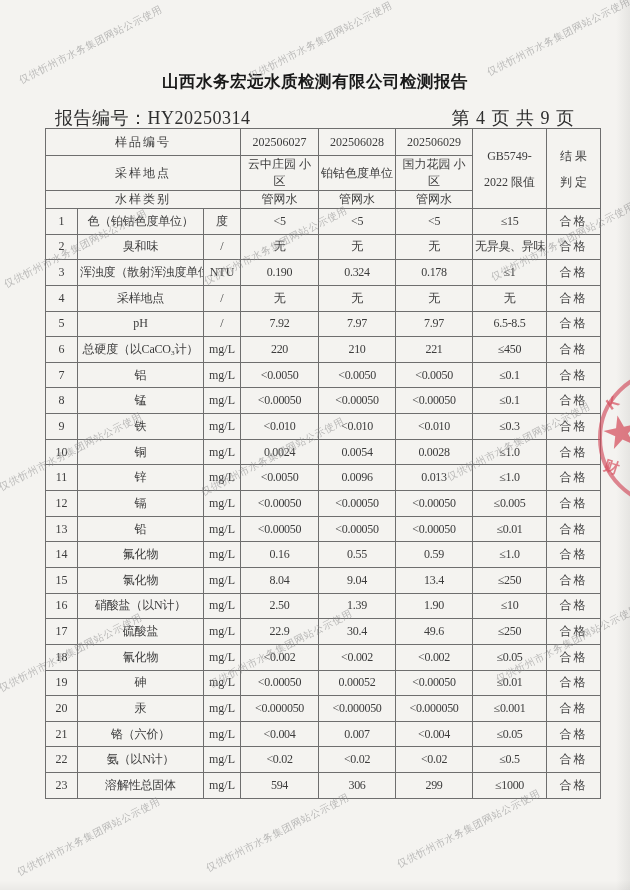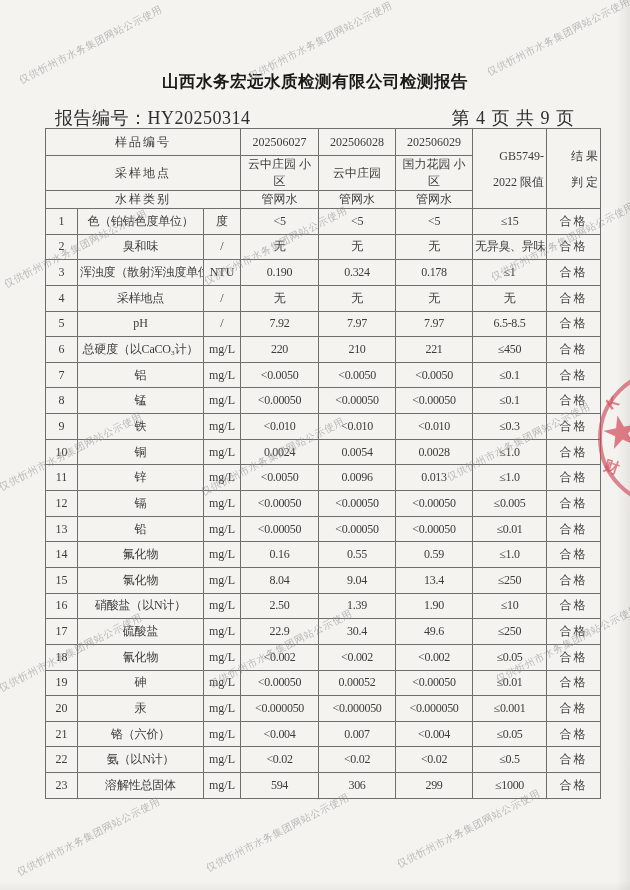--- a/index.html
+++ b/index.html
@@ -55,21 +55,21 @@
     text-align:left;padding-left:6px;
     font-size:11px;letter-spacing:-0.2px;white-space:nowrap;
   }
   td.col-no{font-size:11.5px;}
   td.col-unit{font-size:11px;}
   td.col-val{font-size:12px;letter-spacing:-0.3px;white-space:nowrap;}
   td.col-limit{font-size:11.5px;letter-spacing:-0.3px;white-space:nowrap;}
   td.col-result{font-size:12px;letter-spacing:2px;color:#4a4a4a;}
   td.hlabel{font-size:12px;letter-spacing:2px;}
   td.hval{font-size:12px;}
-  .two-line span{display:block;line-height:26px;text-align:right;}
+  .two-line span{display:block;line-height:26px;}
 
   .wm{
     position:absolute;z-index:4;
     font-size:10px;color:#8f8f8f;opacity:0.58;
     white-space:nowrap;letter-spacing:0.6px;
     transform:rotate(-27deg);transform-origin:0 50%;
     pointer-events:none;
     font-family:"Liberation Sans", sans-serif;
   }
 
@@ -132,21 +132,21 @@
             <span>2022 限值</span>
           </td>
           <td rowspan="3" class="hval two-line">
             <span>结 果</span>
             <span>判 定</span>
           </td>
         </tr>
         <tr class="hrow2">
           <td colspan="3" class="hlabel">采样地点</td>
           <td class="hval">云中庄园 小区</td>
-          <td class="hval">云中庄园</td>
+          <td class="hval">铂钴色度单位</td>
           <td class="hval">国力花园 小区</td>
         </tr>
         <tr class="hrow3">
           <td colspan="3" class="hlabel">水样类别</td>
           <td class="hval">管网水</td>
           <td class="hval">管网水</td>
           <td class="hval">管网水</td>
         </tr>
       </thead>
       <tbody id="rows-body">

